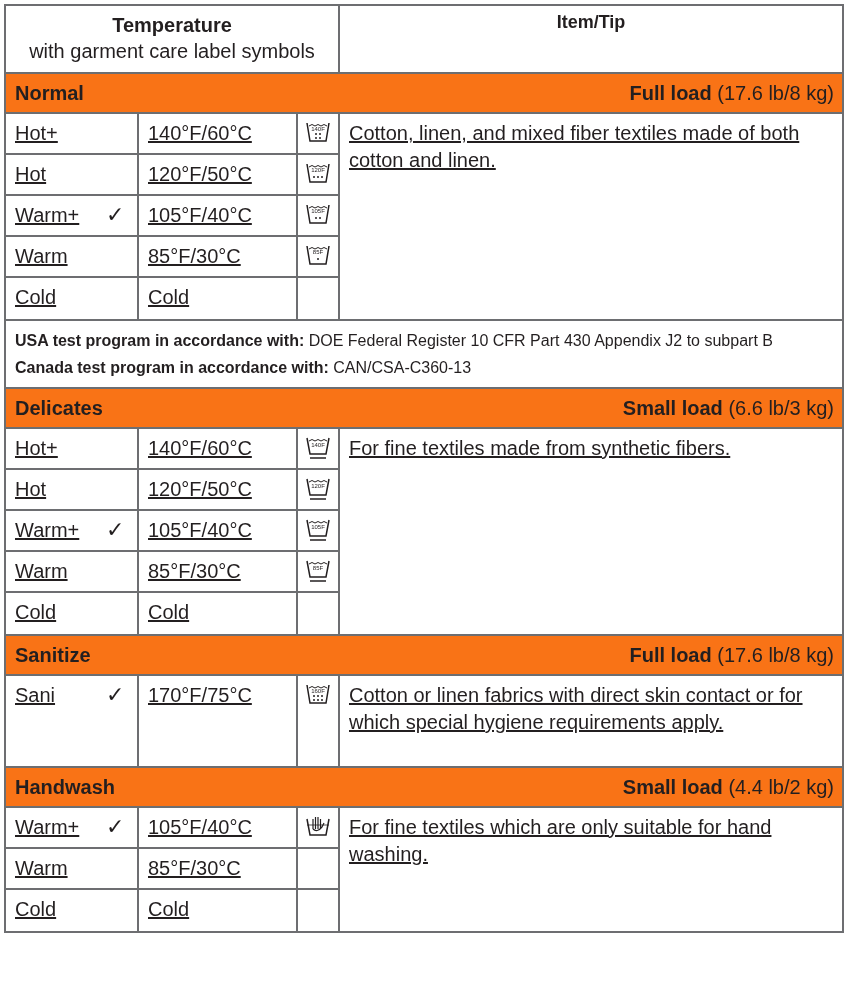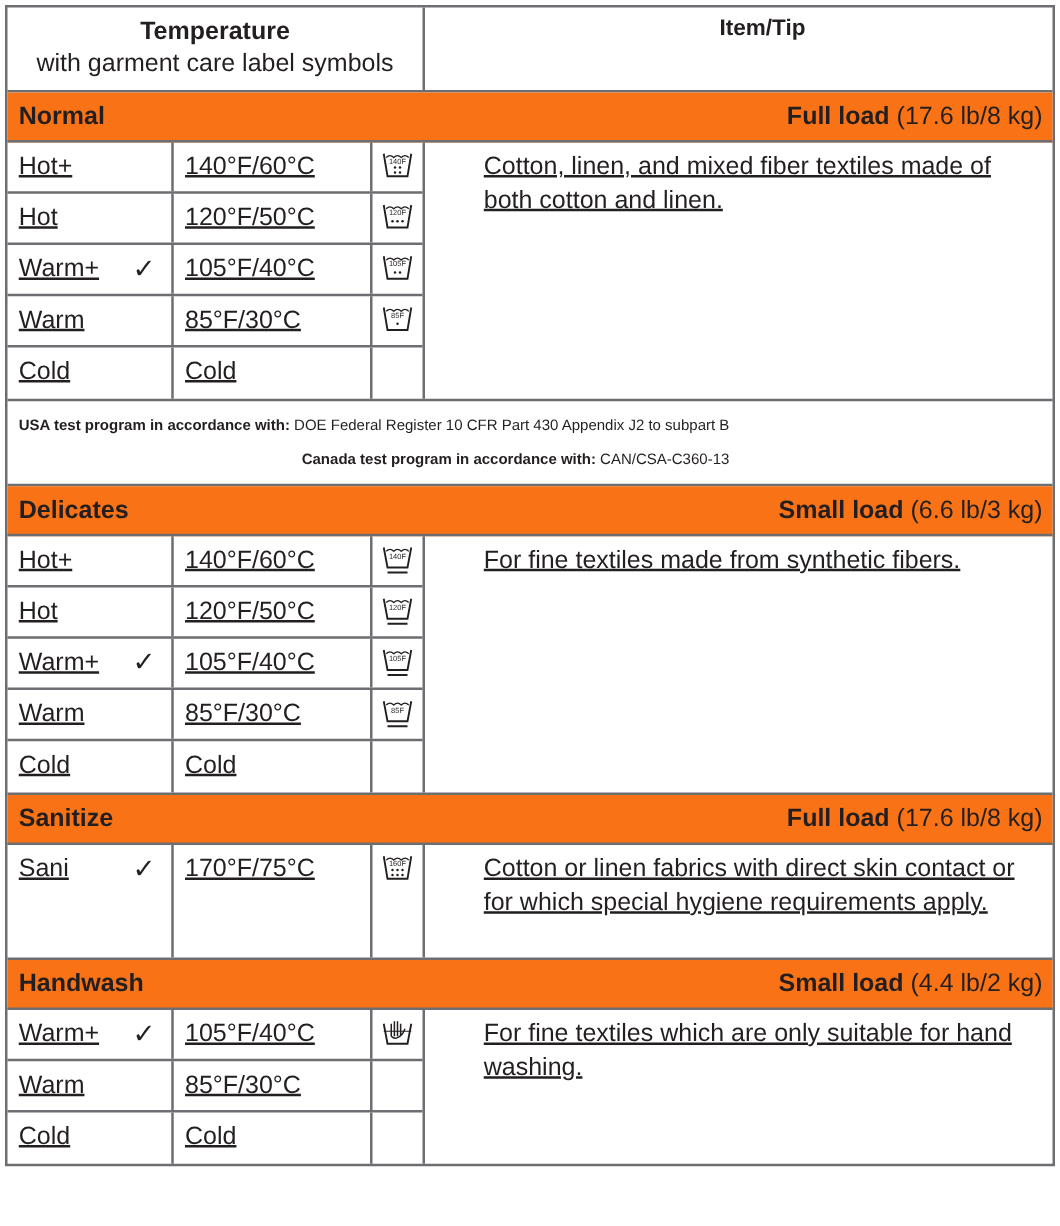--- a/index.html
+++ b/index.html
@@ -1,34 +1,34 @@
 <!DOCTYPE html>
 <html><head>
 <meta charset="utf-8">
 <style>
   html, body { margin: 0; padding: 0; background: #ffffff; }
   body { width: 848px; height: 981px; overflow: hidden; position: relative; font-family: "Liberation Sans", sans-serif; color: #231f20; }
   .tbl { position: absolute; left: 4px; top: 4px; width: 840px; border: 2px solid #6d6e71; box-sizing: border-box; }
-  .row { display: flex; border-bottom: 2px solid #6d6e71; box-sizing: border-box; gap: 38px; }
+  .row { display: flex; border-bottom: 2px solid #6d6e71; box-sizing: border-box; }
   .row:last-child { border-bottom: none; }
   .hdr-left { width: 334px; border-right: 2px solid #6d6e71; text-align: center; padding: 6px 0 8px; font-size: 20px; line-height: 26px; box-sizing: border-box; }
   .hdr-left b { font-weight: bold; display: block; }
   .hdr-right { flex: 1; text-align: center; font-size: 18px; font-weight: bold; padding-top: 6px; }
   .section { background: #f97316; height: 40px; align-items: center; justify-content: space-between; padding: 0 8px 0 9px; font-size: 20px; }
   .section b { font-weight: bold; }
   .group { display: flex; text-decoration: underline; }
   .leftcols { width: 334px; border-right: 2px solid #6d6e71; box-sizing: border-box; }
   .subrow { display: flex; height: 41px; border-bottom: 2px solid #6d6e71; box-sizing: border-box; font-size: 20px; }
   .subrow:last-child { border-bottom: none; }
   .c1 { width: 133px; border-right: 2px solid #6d6e71; box-sizing: border-box; padding: 8px 0 0 9px; position: relative; }
   .c1 .chk { position: absolute; left: 100px; top: 6px; font-size: 22px; }
   .c2 { width: 159px; border-right: 2px solid #6d6e71; box-sizing: border-box; padding: 8px 0 0 9px; }
   .c3 { flex: 1; display: flex; justify-content: center; padding-top: 5px; }
   .tip { flex: 1; font-size: 20px; line-height: 27px; padding: 6px 8px 0 9px; }
-  .note { display: block; padding: 6px 9px 6px 9px; font-size: 12px; line-height: 27px; text-align: right; }
+  .note { display: block; padding: 6px 9px 6px 9px; font-size: 16px; line-height: 27px; }
   .note b { font-weight: bold; }
   .ico { width: 26px; height: 26px; }
   .tall .subrow { height: 86px; }
 </style>
 </head>
 <body>
 
 <div class="tbl">
   <div class="row">
     <div class="hdr-left">

